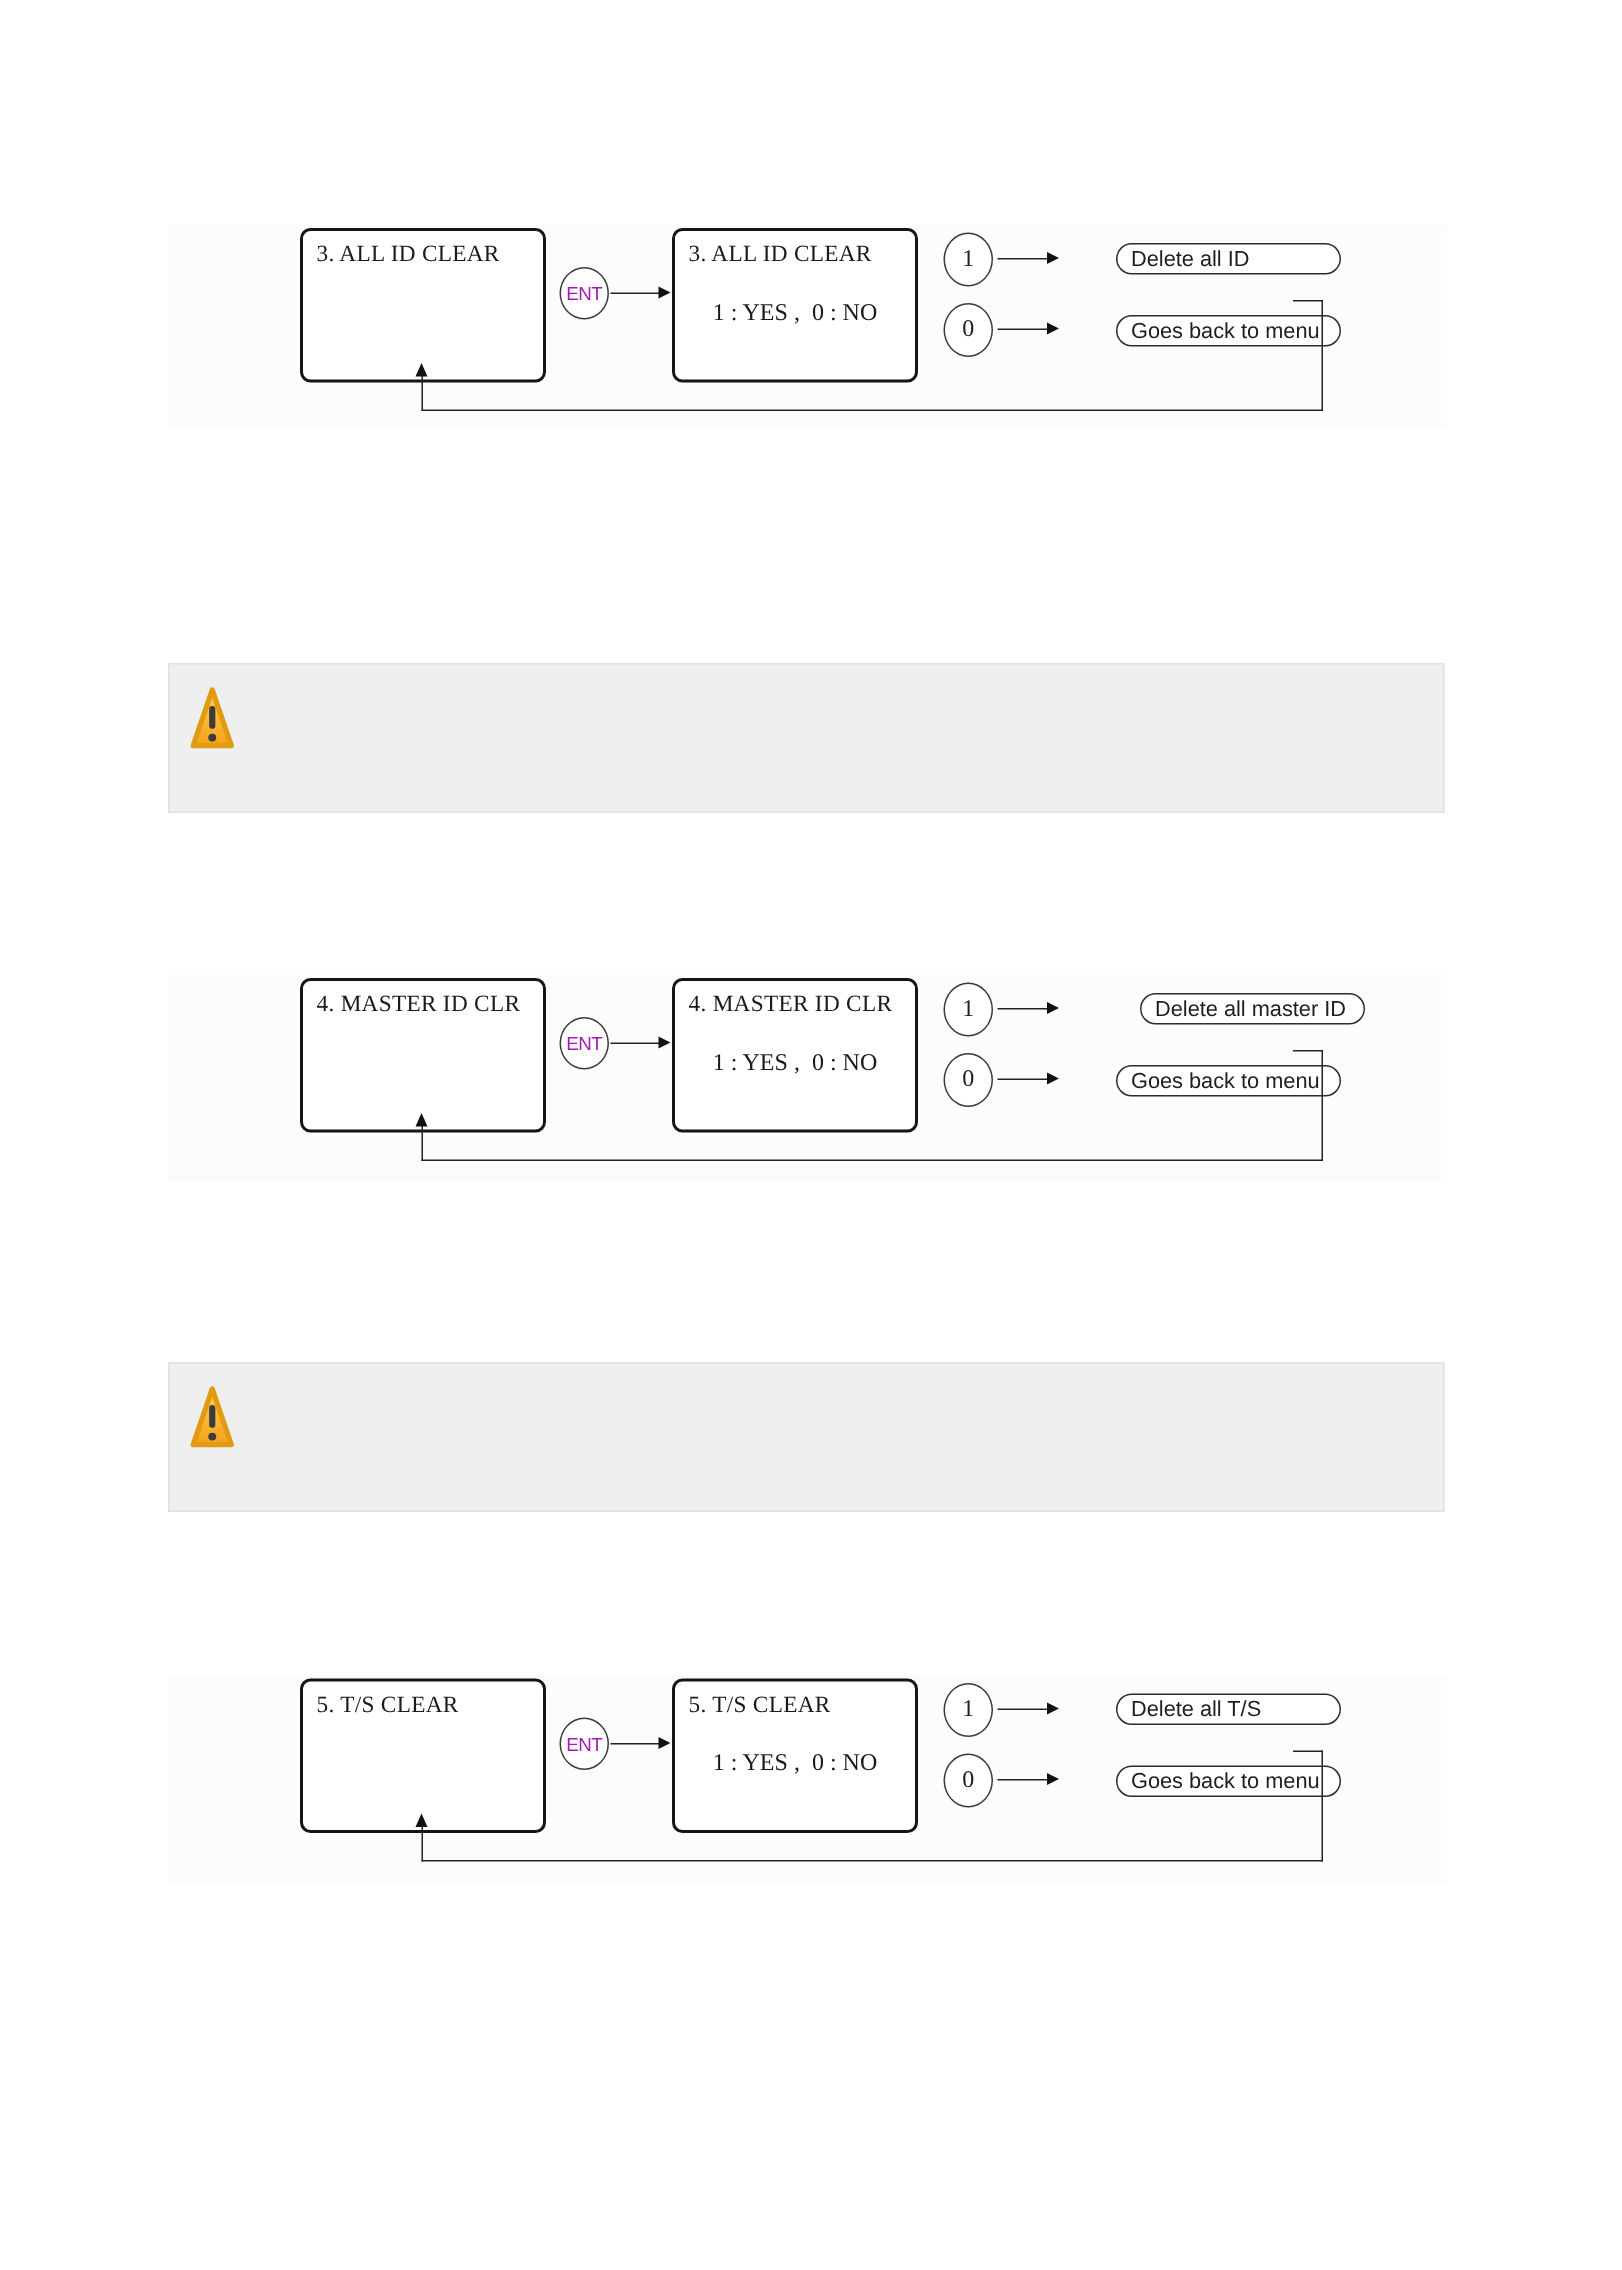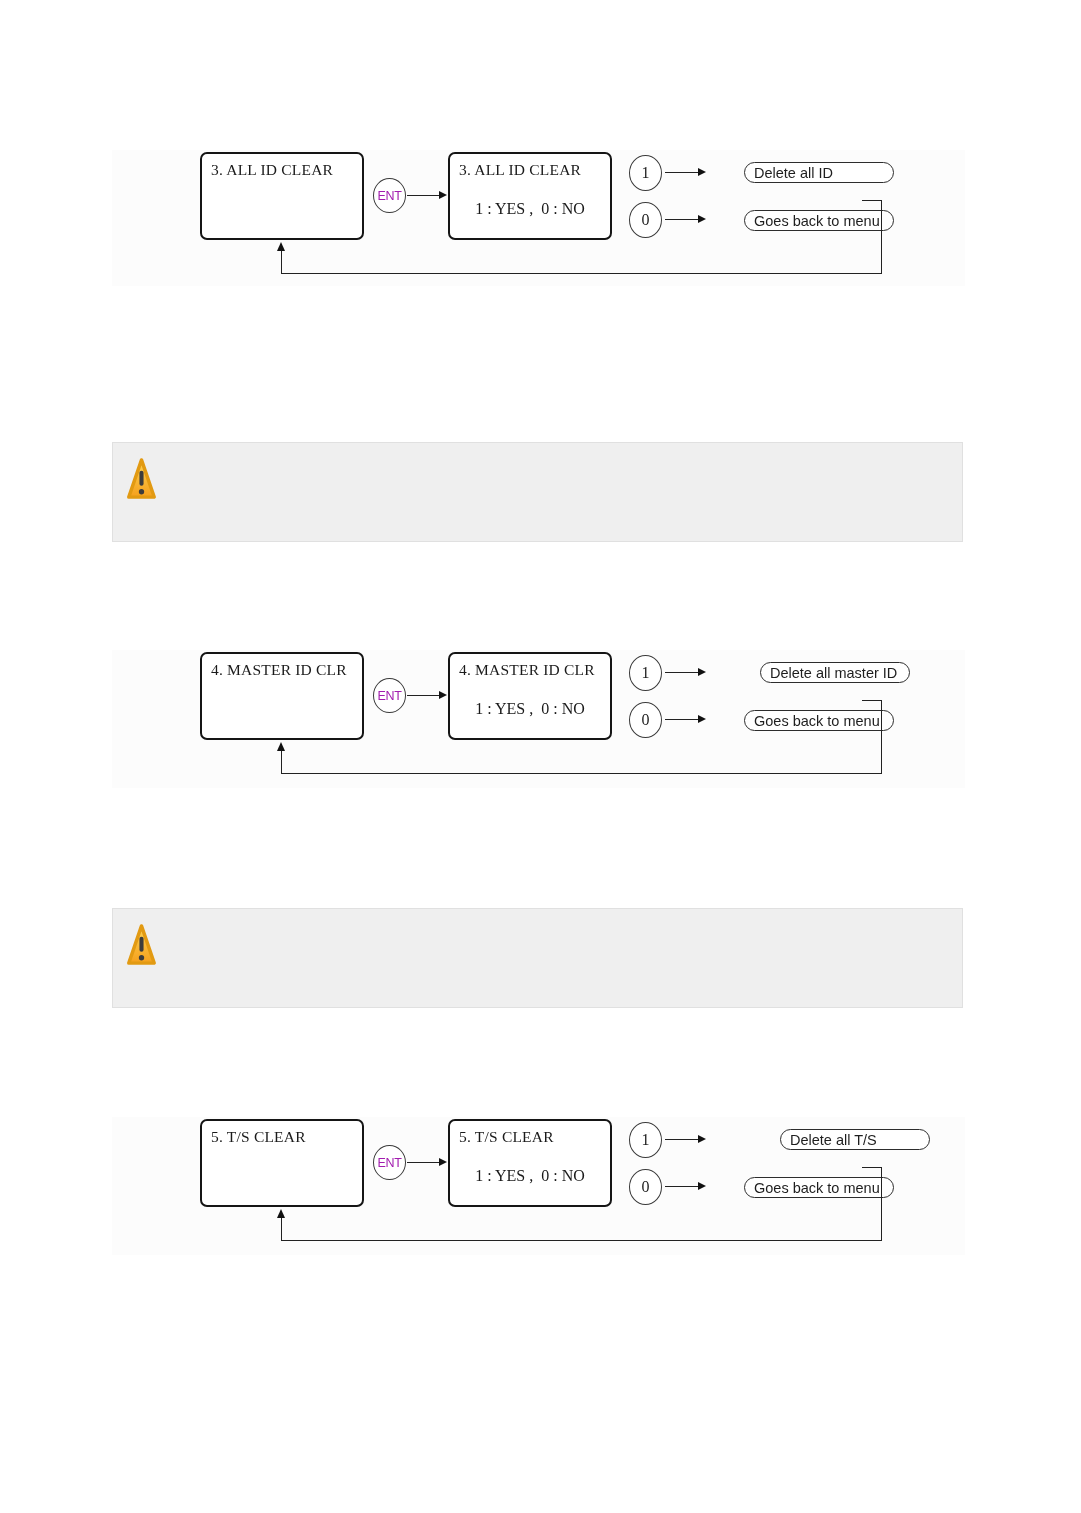--- a/index.html
+++ b/index.html
@@ -7,21 +7,21 @@
   .page {
     position:relative; width:1081px; height:1513px; margin:0 auto;
     background:#ffffff; overflow:hidden;
     font-family:"Liberation Sans", sans-serif; color:#1c1c1c;
   }
   .band { position:absolute; left:112px; width:853px; background:#fcfcfc; }
 
   .diagram { position:absolute; left:0; width:1081px; height:134px; }
 
   .lcd-box {
-    position:absolute; width:164px; height:88px;
+    position:absolute; width:164px; height:103px;
     border:2px solid #151515; border-radius:7px; background:#fff;
   }
   .lcd-title {
     position:absolute; top:7px; left:9px; white-space:nowrap;
     font-family:"Liberation Serif", serif; font-size:15.5px; color:#1a1a1a;
     letter-spacing:0.2px;
   }
   .lcd-prompt {
     position:absolute; top:46px; left:0; right:0; text-align:center;
     font-family:"Liberation Serif", serif; font-size:16px; color:#1a1a1a;
@@ -151,21 +151,21 @@
     <div class="circle ent" style="left:373px; top:26px;">ENT</div>
     <div class="hline" style="left:407px; top:43px; width:33px;"></div>
     <div class="ah-r" style="left:439px; top:39px;"></div>
     <div class="lcd-box" style="left:448px; top:0;">
       <div class="lcd-title">5. T/S CLEAR</div>
       <div class="lcd-prompt">1 : YES ,  0 : NO</div>
     </div>
     <div class="circle key" style="left:629px; top:3px;">1</div>
     <div class="hline" style="left:665px; top:20px; width:34px;"></div>
     <div class="ah-r" style="left:698px; top:16px;"></div>
-    <div class="pill" style="left:744px; top:10px;">Delete all T/S</div>
+    <div class="pill" style="left:708px; top:10px;">Delete all T/S</div>
     <div class="circle key" style="left:629px; top:50px;">0</div>
     <div class="hline" style="left:665px; top:67px; width:34px;"></div>
     <div class="ah-r" style="left:698px; top:63px;"></div>
     <div class="pill" style="left:708px; top:58px;">Goes back to menu</div>
     <div class="hline" style="left:862px; top:48px; width:20px;"></div>
     <div class="vline" style="left:881px; top:48px; height:74px;"></div>
     <div class="hline" style="left:281px; top:121px; width:601px;"></div>
     <div class="vline" style="left:281px; top:97px; height:25px;"></div>
     <div class="ah-u" style="left:277px; top:90px;"></div>
   </div>

